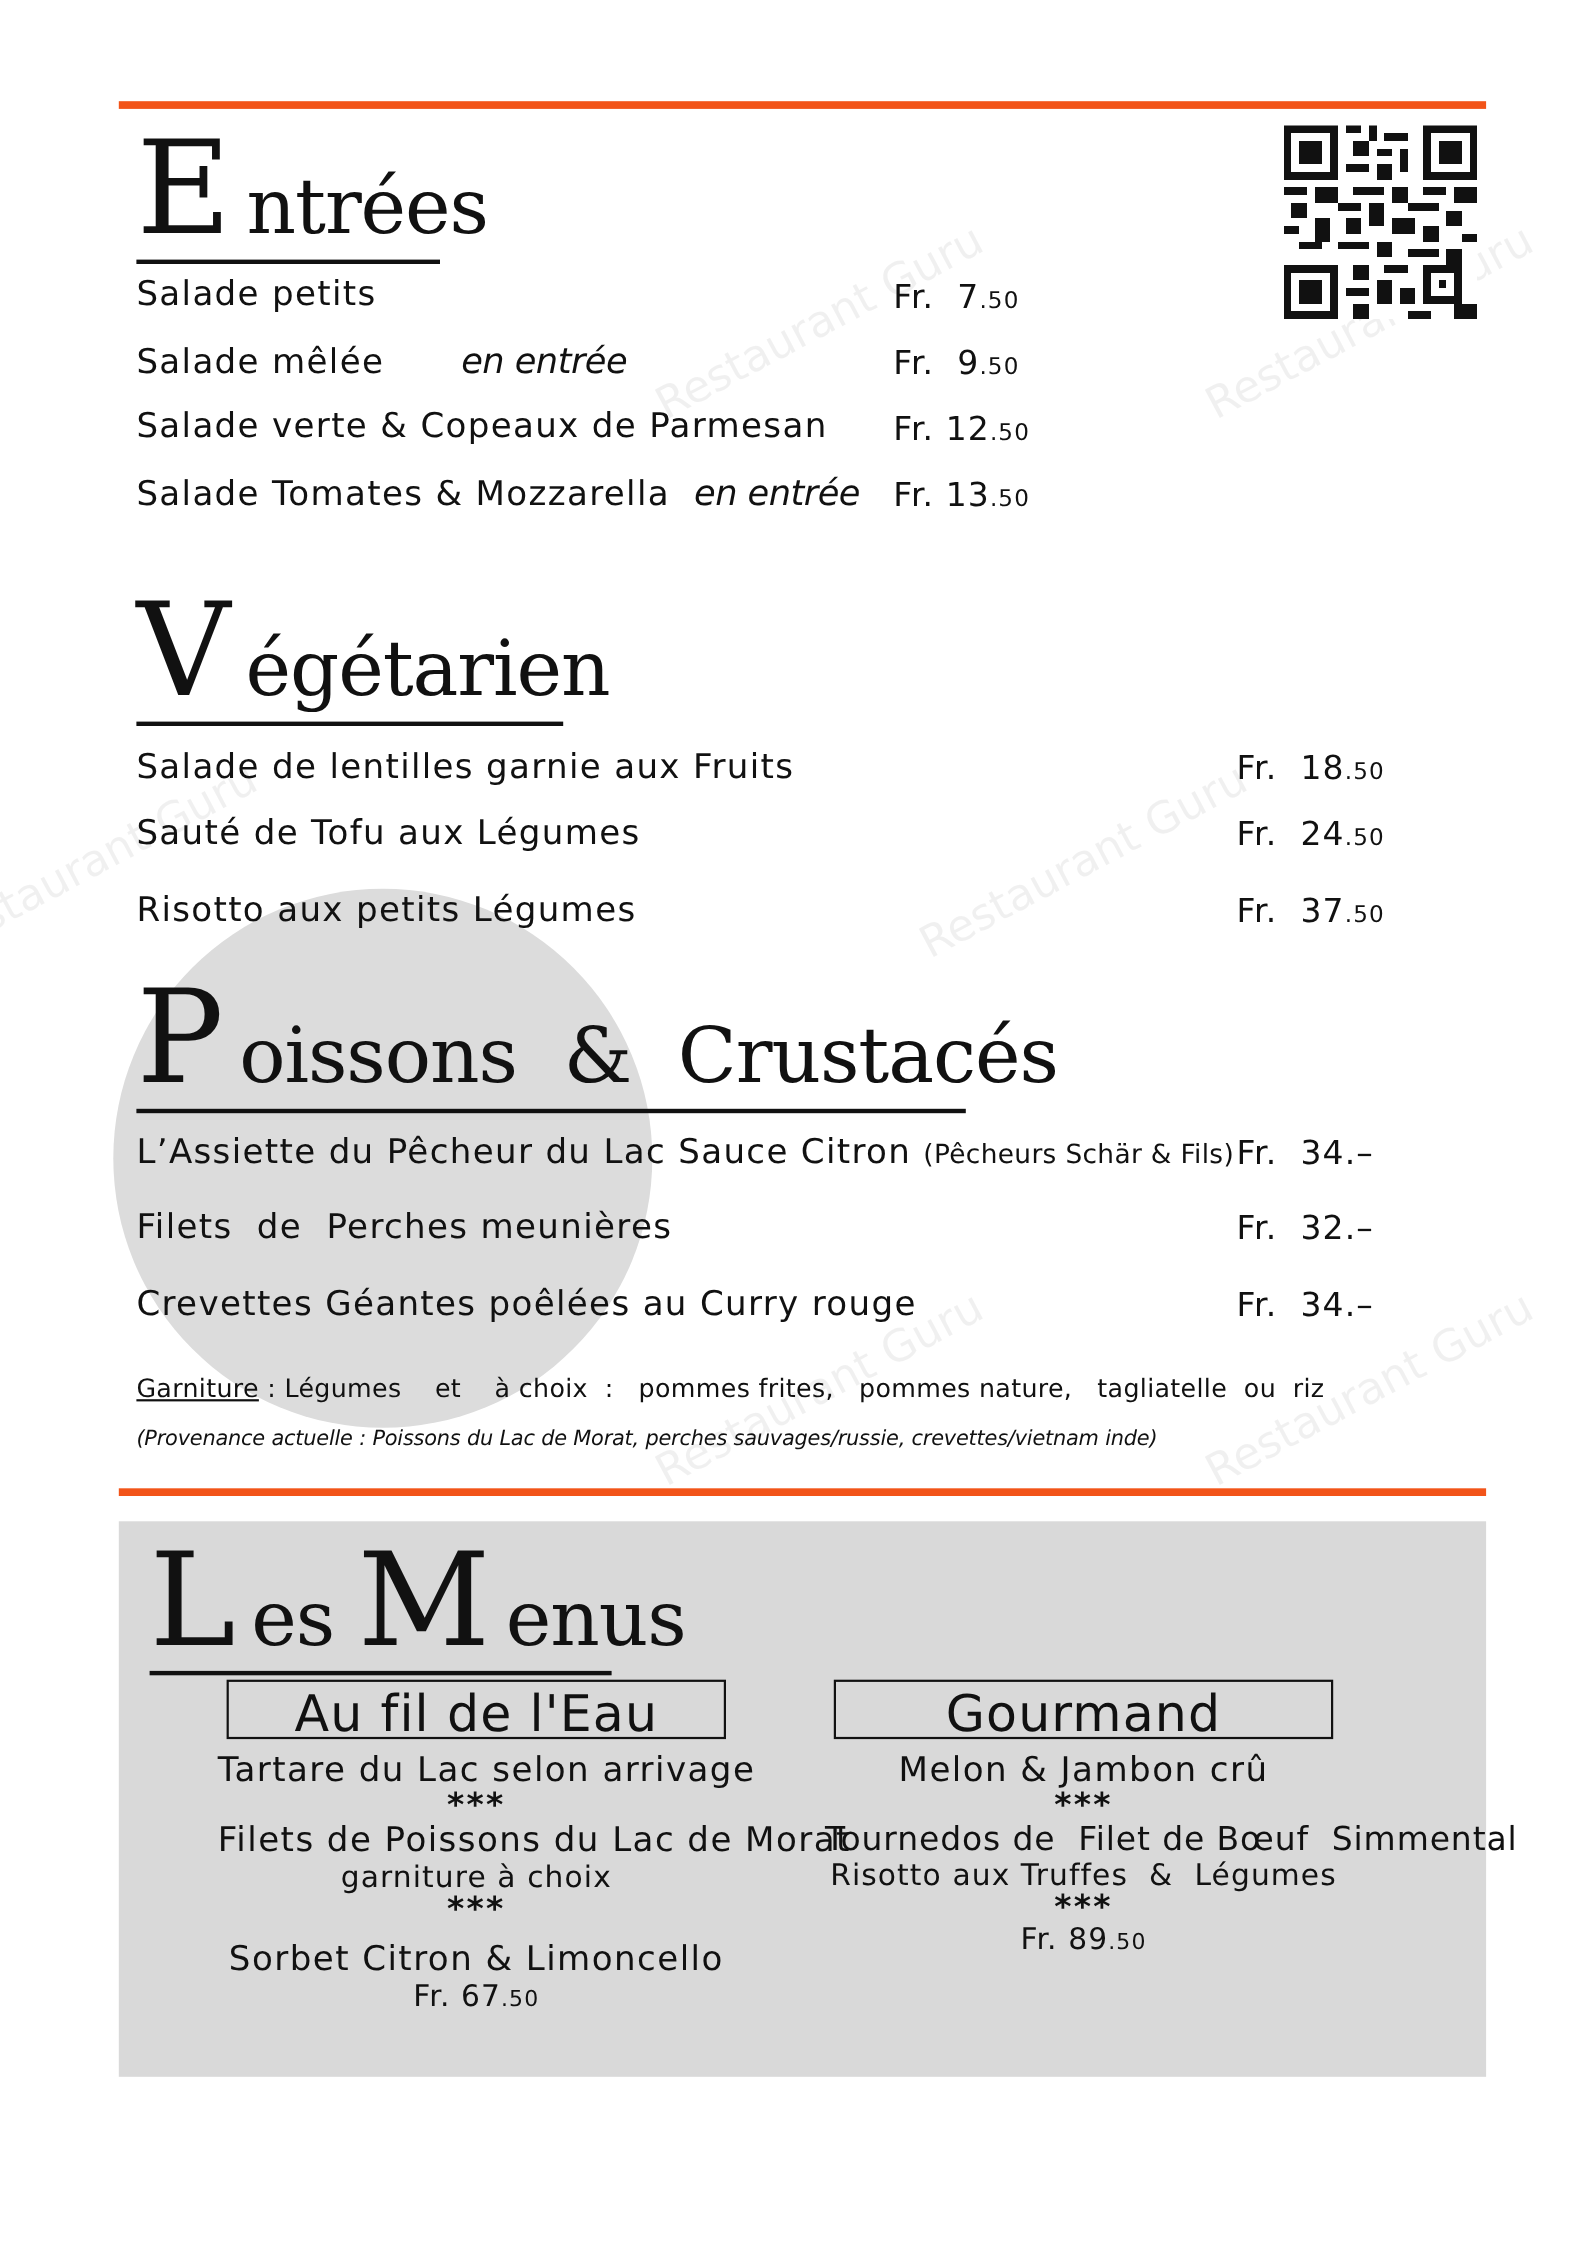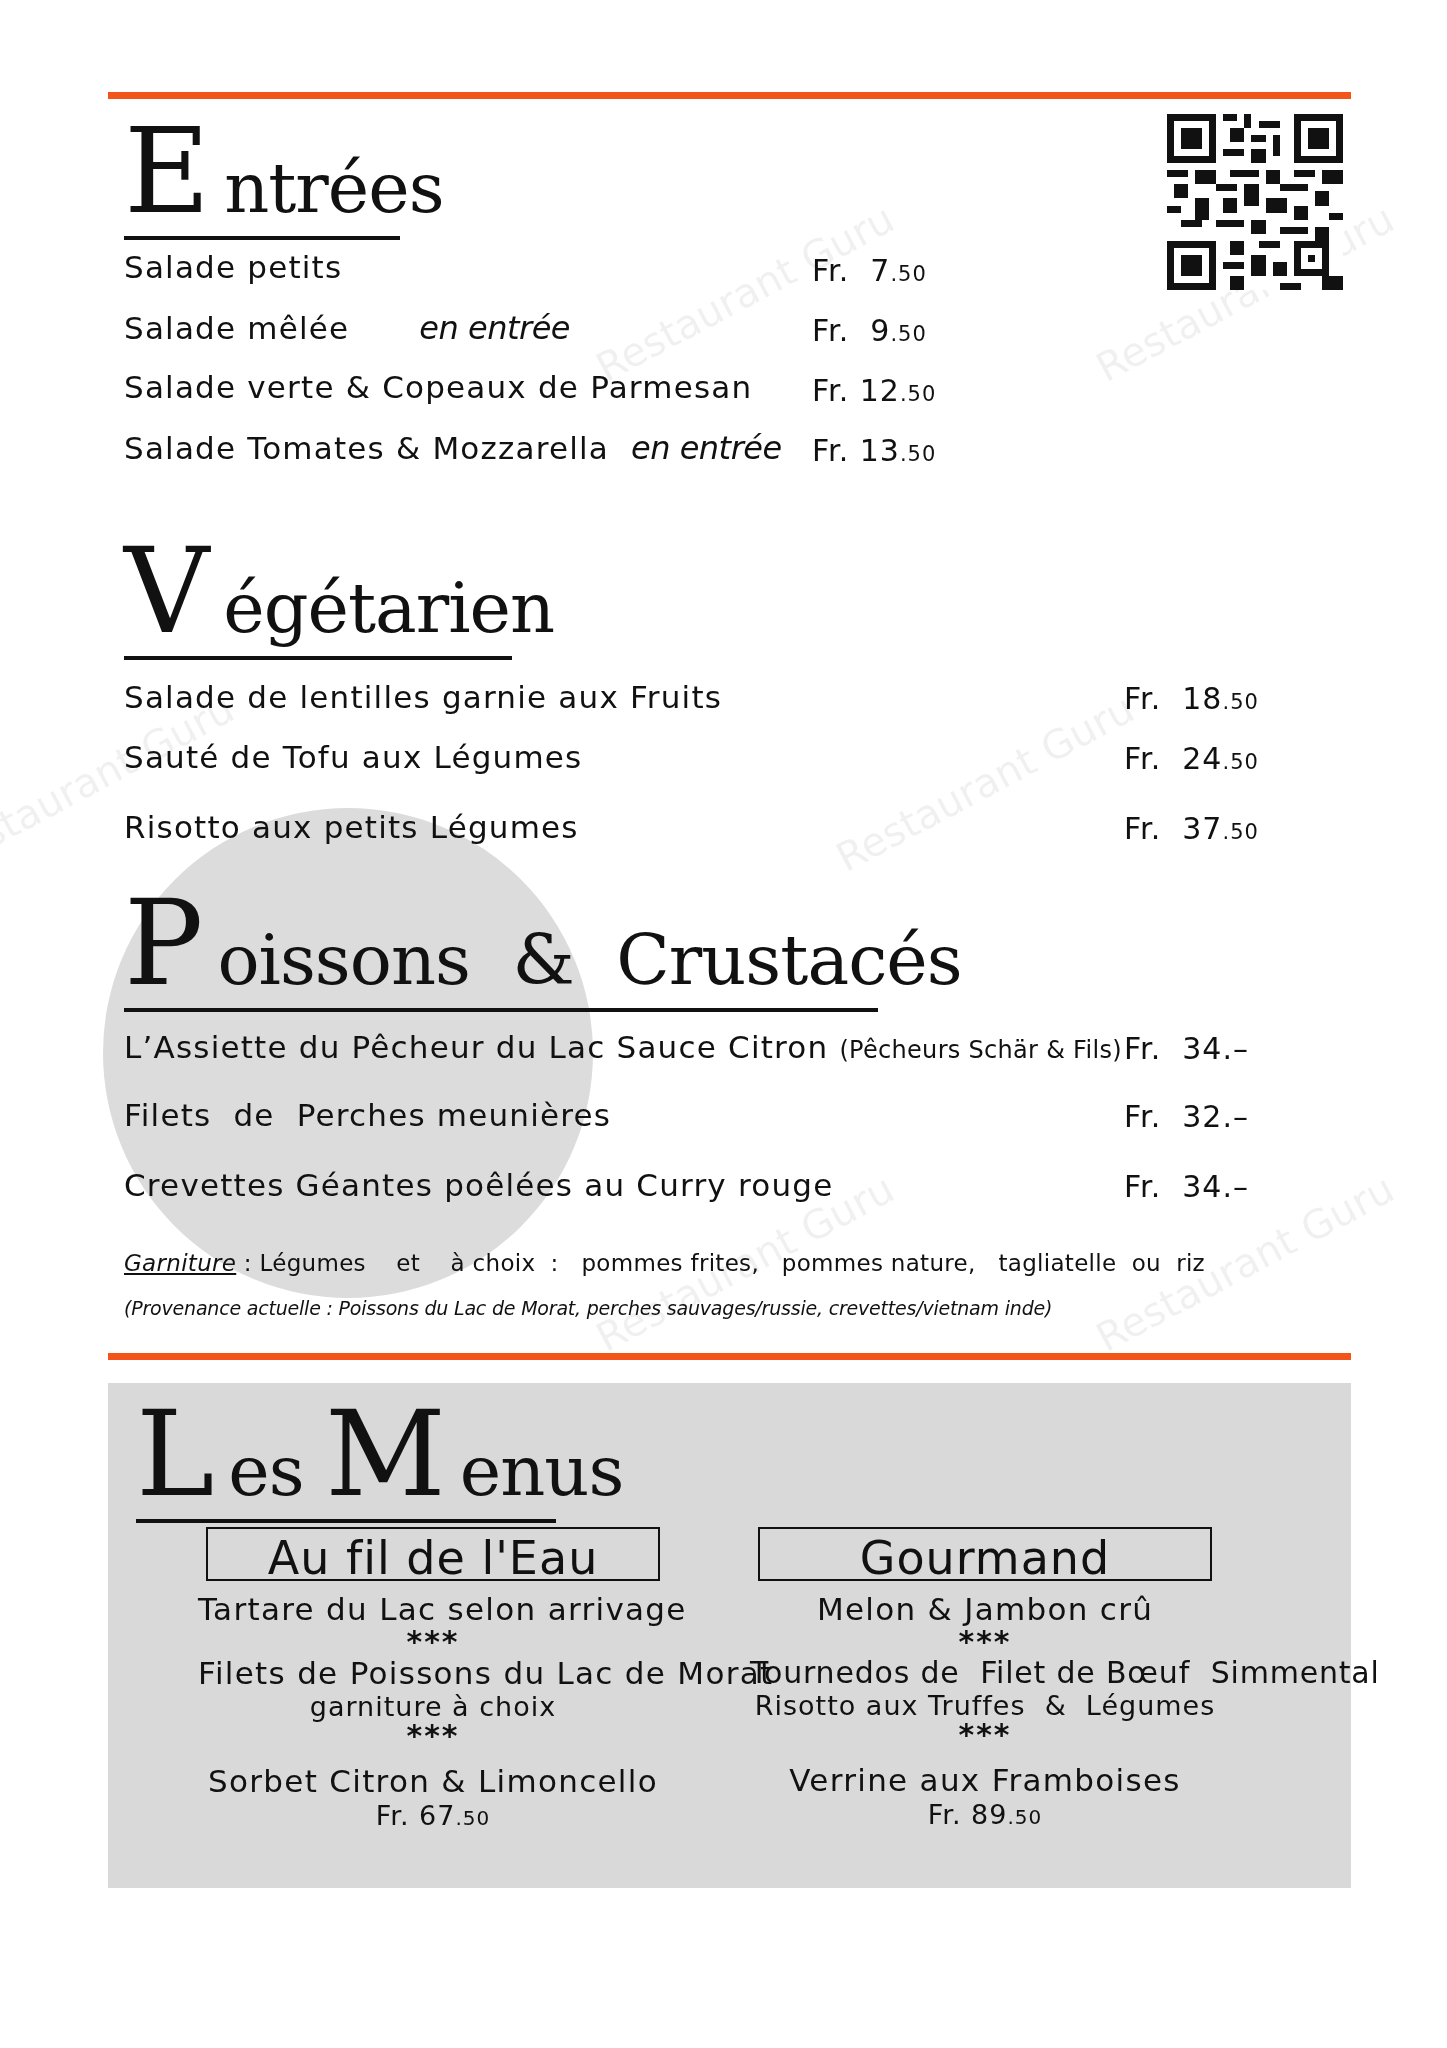--- a/index.html
+++ b/index.html
@@ -19,21 +19,21 @@
   .title .big { font-size: 118px; }
   .title .rest { font-size: 70px; margin-left: 15px; }
 
   .row { position: absolute; left: 124px; white-space: nowrap; font-size: 31px; letter-spacing: 1.2px; line-height: 1; }
   .note { font-style: italic; font-size: 32px; letter-spacing: -0.5px; }
   .small { font-size: 24px; letter-spacing: 0.3px; }
   .price { position: absolute; white-space: nowrap; font-size: 30px; letter-spacing: 1px; line-height: 1; }
   .price .cents { font-size: 21px; }
 
   .garniture { position: absolute; left: 124px; top: 1250px; font-size: 23px; white-space: nowrap; letter-spacing: 0.3px; }
-  .garniture .u { text-decoration: underline; font-style: italic; }
+  .garniture .u { text-decoration: underline; }
   .provenance { position: absolute; left: 124px; top: 1297px; font-size: 19px; font-style: italic; white-space: nowrap; letter-spacing: -0.2px; }
 
   .menus-bg { position: absolute; left: 108px; top: 1383px; width: 1243px; height: 505px; background: #d9d9d9; }
   .menu-col { position: absolute; top: 1527px; width: 470px; text-align: center; }
   .menu-box { margin: 0 auto; width: 454px; height: 54px; border: 2px solid #111; font-size: 46px; line-height: 58px; letter-spacing: 1px; box-sizing: border-box; overflow: hidden; }
   .course { font-size: 31px; letter-spacing: 1.3px; line-height: 1.2; white-space: nowrap; }
   .sub { font-size: 27px; letter-spacing: 1px; line-height: 1.1; white-space: nowrap; }
   .stars { font-size: 30px; font-weight: bold; letter-spacing: 2px; line-height: 0.9; }
   .mprice { font-size: 27px; letter-spacing: 1px; }
   .mprice .cents { font-size: 20px; }
@@ -169,15 +169,14 @@
   <div class="mprice"><span>Fr.</span> <span>67</span><span class="cents">.50</span></div>
 </div>
 
 <div class="menu-col" style="left:750px;">
   <div class="menu-box">Gourmand</div>
   <div class="course" style="margin-top:10px;">Melon &amp; Jambon crû</div>
   <div class="stars">***</div>
   <div class="course" style="white-space:pre;font-size:30px;letter-spacing:0.8px;">Tournedos de  Filet de Bœuf  Simmental</div>
   <div class="sub" style="white-space:pre;">Risotto aux Truffes  &amp;  Légumes</div>
   <div class="stars">***</div>
-  <div class="course" style="margin-top:14px;">Verrine aux Framboises</div>
   <div class="mprice"><span>Fr.</span> <span>89</span><span class="cents">.50</span></div>
 </div>
 
 </body></html>

